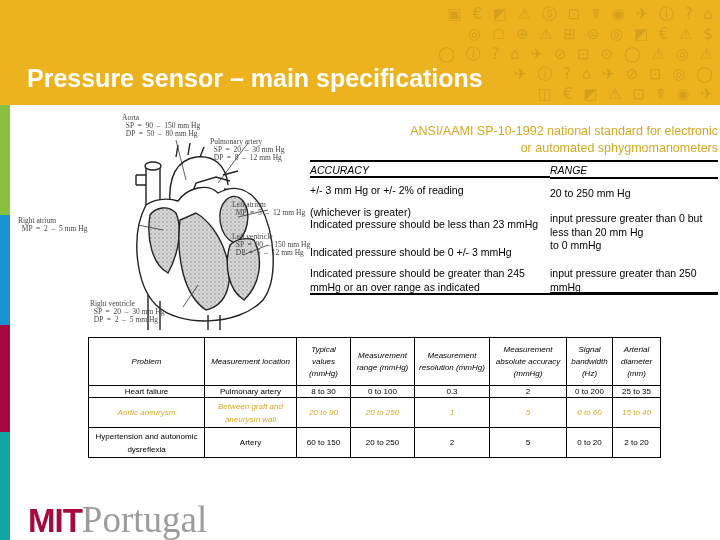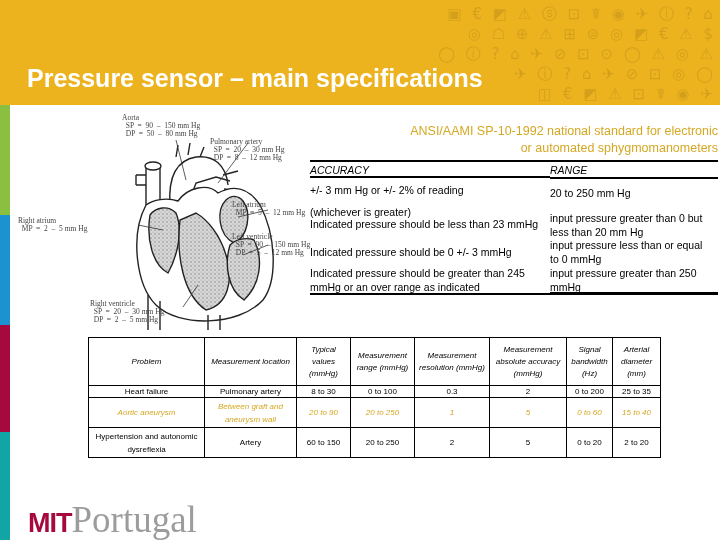--- a/index.html
+++ b/index.html
@@ -55,21 +55,21 @@
     border: 1px solid #000; text-align: center; vertical-align: middle; padding: 0 2px;
     line-height: 13px;
   }
   table.meas tr.head td { font-style: italic; height: 47px; line-height: 12px; }
   table.meas tr.r1 td { height: 11px; line-height: 11px; }
   table.meas tr.r2 td { height: 30px; }
   table.meas tr.r3 td { height: 29px; color: #d5a823; font-style: italic; }
   table.meas tr.r4 td { height: 29px; }
 
   .logo { position: absolute; left: 28px; top: 498px; height: 32px; white-space: nowrap; }
-  .logo .mit { color: #a5093e; font-weight: bold; font-size: 27px; font-family: "Liberation Sans", sans-serif; letter-spacing: -1px; }
+  .logo .mit { color: #a5093e; font-weight: bold; font-size: 33px; font-family: "Liberation Sans", sans-serif; letter-spacing: -1px; }
   .logo .pt { color: #9c9c9c; font-size: 37px; font-family: Liberation Serif, serif; }
 </style>
 </head>
 <body>
 
 <div class="header">
   <div class="glyphs"><div>▣ € ◩ ⚠ ⓢ ⊡ ☤ ◉ ✈ ⓘ ? ⌂</div><div>◎ ☖ ⊕ ⚠ ⊞ ⊜ ◎ ◩ € ⚠ $</div><div>◯ ⓘ ? ⌂ ✈ ⊘ ⊡ ⊙ ◯ ⚠ ◎ ⚠</div><div>✈ ⓘ ? ⌂ ✈ ⊘ ⊡ ◎ ◯</div><div>◫ € ◩ ⚠ ⊡ ☤ ◉ ✈</div></div>
   <div class="title">Pressure sensor – main specifications</div>
 </div>
 
@@ -154,21 +154,20 @@
 <div class="spec-cell" style="left:550px; top:186px; width:168px;">20 to 250 mm Hg</div>
 
 <div class="spec-cell" style="left:310px; top:217px; width:240px;">Indicated pressure should be less than 23 mmHg</div>
 <div class="spec-cell" style="left:550px; top:211px; width:168px;">
   <div>input pressure greater than 0 but</div>
     <div>less than 20 mm Hg</div>
 </div>
 
 <div class="spec-cell" style="left:310px; top:245px; width:240px;">Indicated pressure should be 0 +/- 3 mmHg</div>
 <div class="spec-cell" style="left:550px; top:238px; width:168px;">
-  <div>input pressure less than or equal</div>
     <div>to 0 mmHg</div>
 </div>
 
 <div class="spec-cell" style="left:310px; top:266px; width:240px;">
   <div>Indicated pressure should be greater than 245</div>
     <div>mmHg or an over range as indicated</div>
 </div>
 <div class="spec-cell" style="left:550px; top:266px; width:168px;">
   <div>input pressure greater than 250</div>
     <div>mmHg</div>

